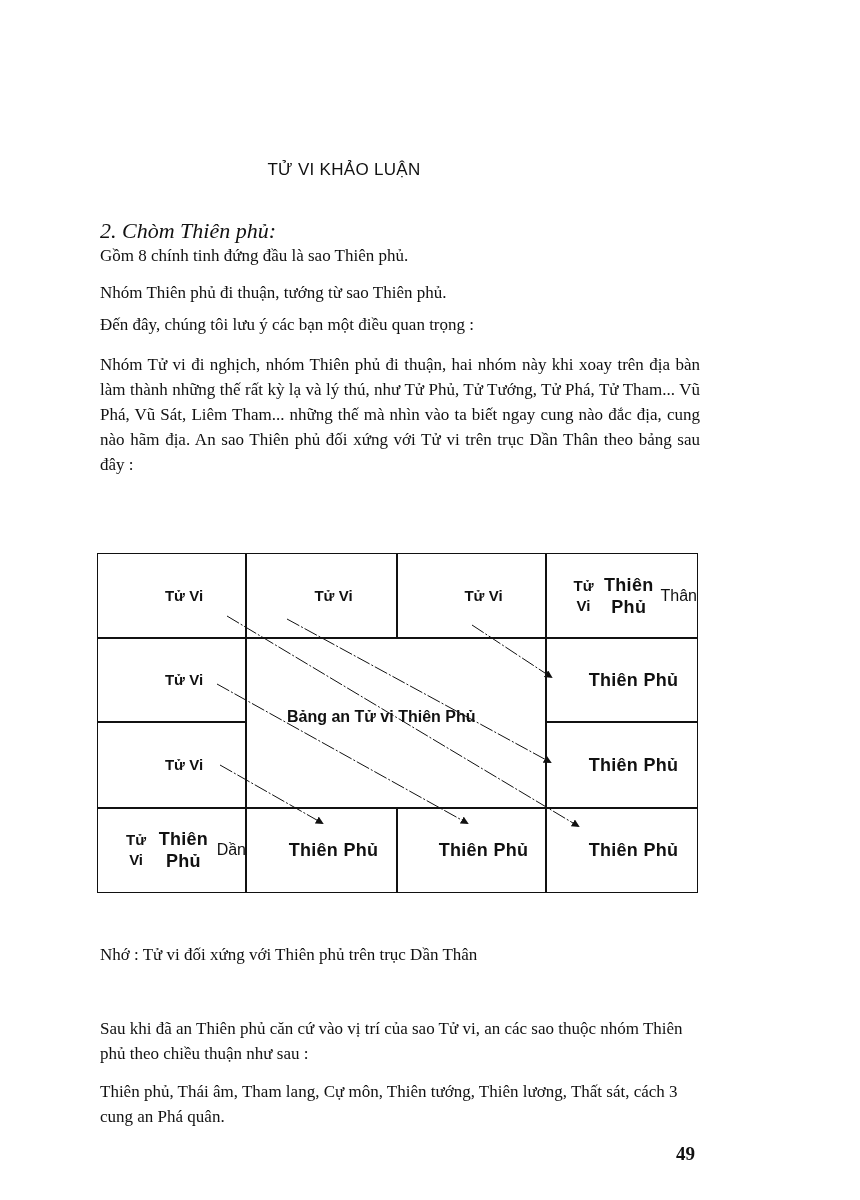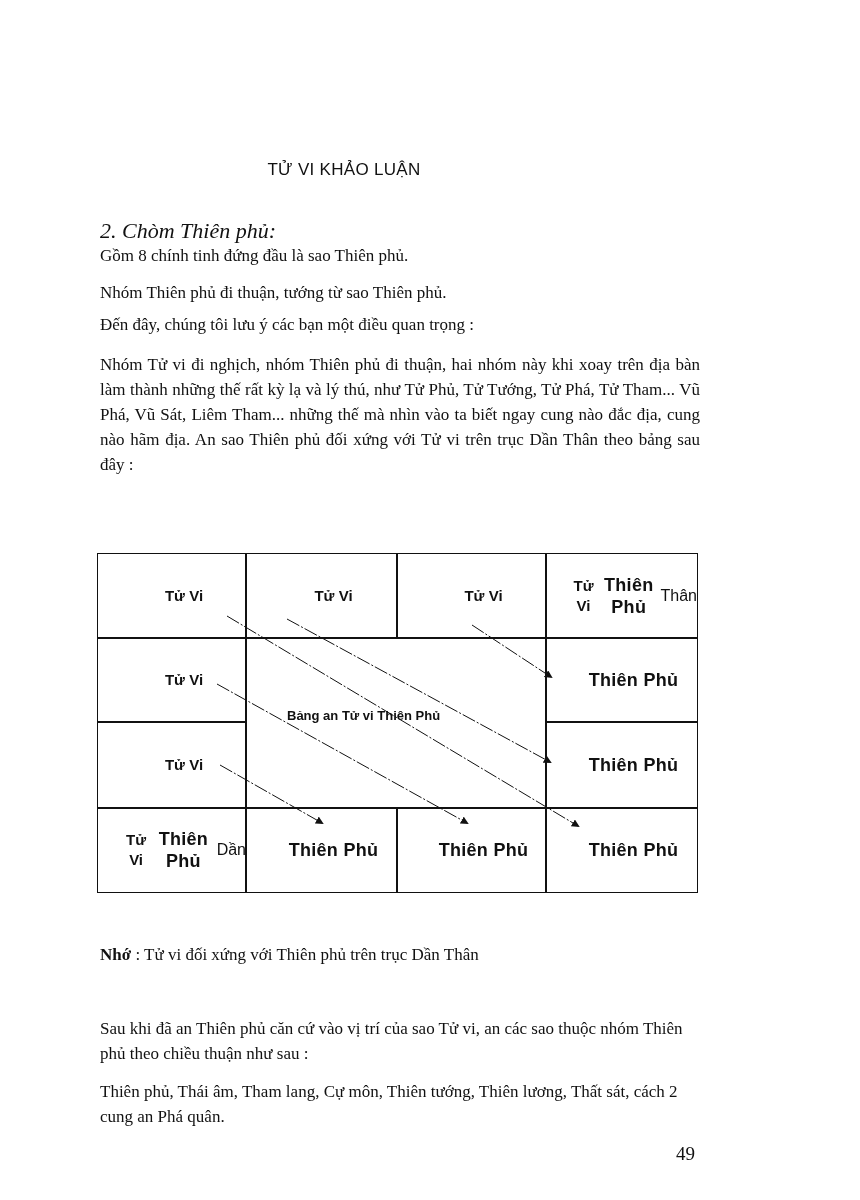--- a/index.html
+++ b/index.html
@@ -7,31 +7,31 @@
   .serif { font-family: "Liberation Serif", "DejaVu Serif", serif; }
   .sans { font-family: "Liberation Sans", "DejaVu Sans", sans-serif; }
   .running-head { position: absolute; top: 160px; left: 0; width: 688px; text-align: center; font-size: 17px; letter-spacing: 0.3px; }
   .block { position: absolute; left: 100px; width: 600px; font-size: 17px; line-height: 25px; }
   .section-title { top: 218px; font-style: italic; font-size: 22px; }
   .p1 { top: 243px; }
   .p2 { top: 280px; }
   .p3 { top: 312px; }
   .p4 { top: 352px; text-align: justify; text-align-last: left; }
   .note { top: 942px; }
-  .note b { font-weight: bold; }
+  .note b { font-weight: normal; }
   .p5 { top: 1016px; }
   .p6 { top: 1079px; }
-  .page-number { position: absolute; top: 1143px; left: 676px; font-size: 19px; font-weight: normal; }
+  .page-number { position: absolute; top: 1143px; left: 676px; font-size: 19px; font-weight: bold; }
 
   .table-wrap { position: absolute; left: 97px; top: 553px; width: 601px; height: 340px; }
   .cell { position: absolute; border: 1.5px solid #111; box-sizing: border-box; display: flex; align-items: center; justify-content: center; text-align: center; padding-left: 24px; }
   .cell .star { font-family: "Liberation Sans", "DejaVu Sans", sans-serif; font-weight: bold; font-size: 15px; line-height: 20px; }
   .cell .star.big { font-size: 18px; line-height: 22px; letter-spacing: 0.3px; }
   .cell .palace { font-family: "Liberation Sans", "DejaVu Sans", sans-serif; font-size: 16px; line-height: 20px; }
-  .center-label { position: absolute; left: 190px; top: 155px; font-family: "Liberation Sans", "DejaVu Sans", sans-serif; font-weight: bold; font-size: 13px; }
+  .center-label { position: absolute; left: 190px; top: 155px; font-family: "Liberation Sans", "DejaVu Sans", sans-serif; font-weight: bold; font-size: 16px; }
   svg.arrows { position: absolute; left: 0; top: 0; }
 </style>
 </head>
 <body>
 
 <div class="running-head sans">TỬ VI KHẢO LUẬN</div>
 
 <div class="block serif section-title">2. Chòm Thiên phủ:</div>
 <div class="block serif p1">Gồm 8 chính tinh đứng đầu là sao Thiên phủ.</div>
 <div class="block serif p2">Nhóm Thiên phủ đi thuận, tướng từ sao Thiên phủ.</div>
@@ -99,15 +99,15 @@
       <line x1="190" y1="66" x2="453" y2="209"></line>
       <line x1="375" y1="72" x2="454" y2="124"></line>
     </g>
   </svg>
   <div class="center-label">Bảng an Tử vi Thiên Phủ</div>
 </div>
 
 <div class="block serif note"><b>Nhớ</b><span> : Tử vi đối xứng với Thiên phủ trên trục Dần Thân</span></div>
 
 <div class="block serif p5">Sau khi đã an Thiên phủ căn cứ vào vị trí của sao Tử vi, an các sao thuộc nhóm Thiên phủ theo chiều thuận như sau :</div>
-<div class="block serif p6">Thiên phủ, Thái âm, Tham lang, Cự môn, Thiên tướng, Thiên lương, Thất sát, cách 2 cung an Phá quân.</div>
+<div class="block serif p6">Thiên phủ, Thái âm, Tham lang, Cự môn, Thiên tướng, Thiên lương, Thất sát, cách 3 cung an Phá quân.</div>
 
 <div class="page-number serif">49</div>
 
 </body></html>

